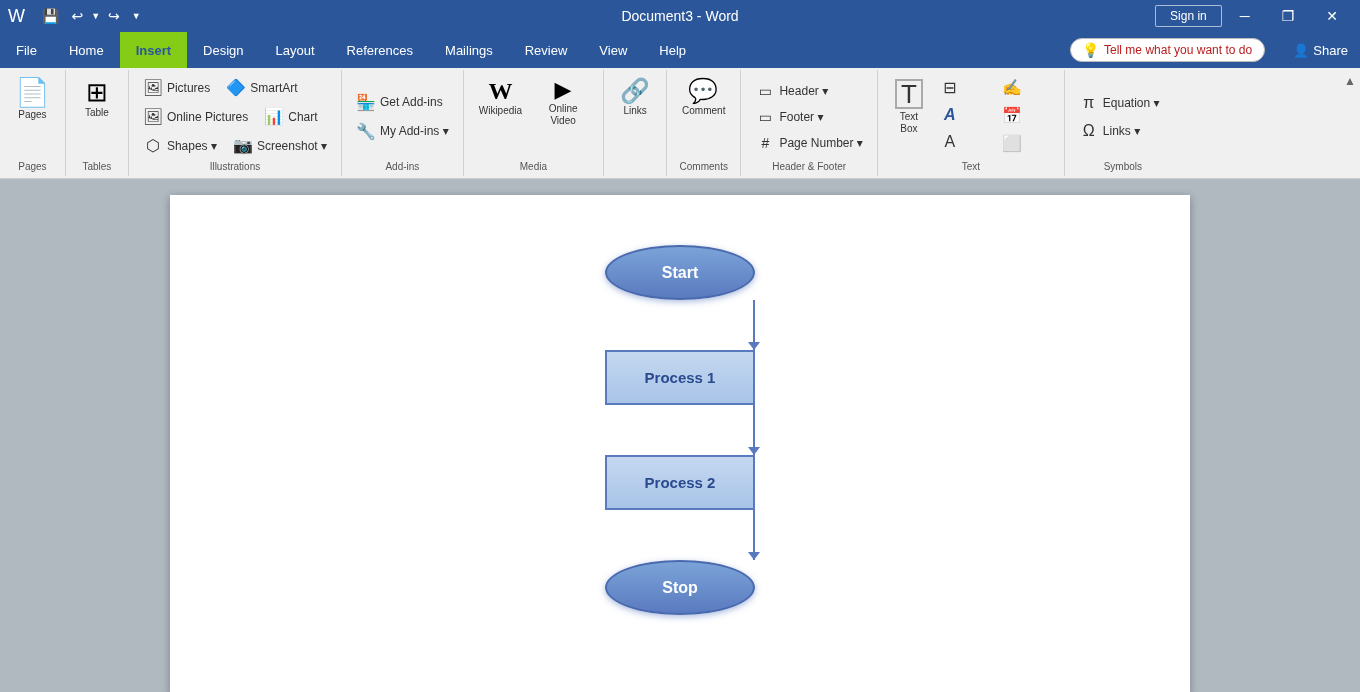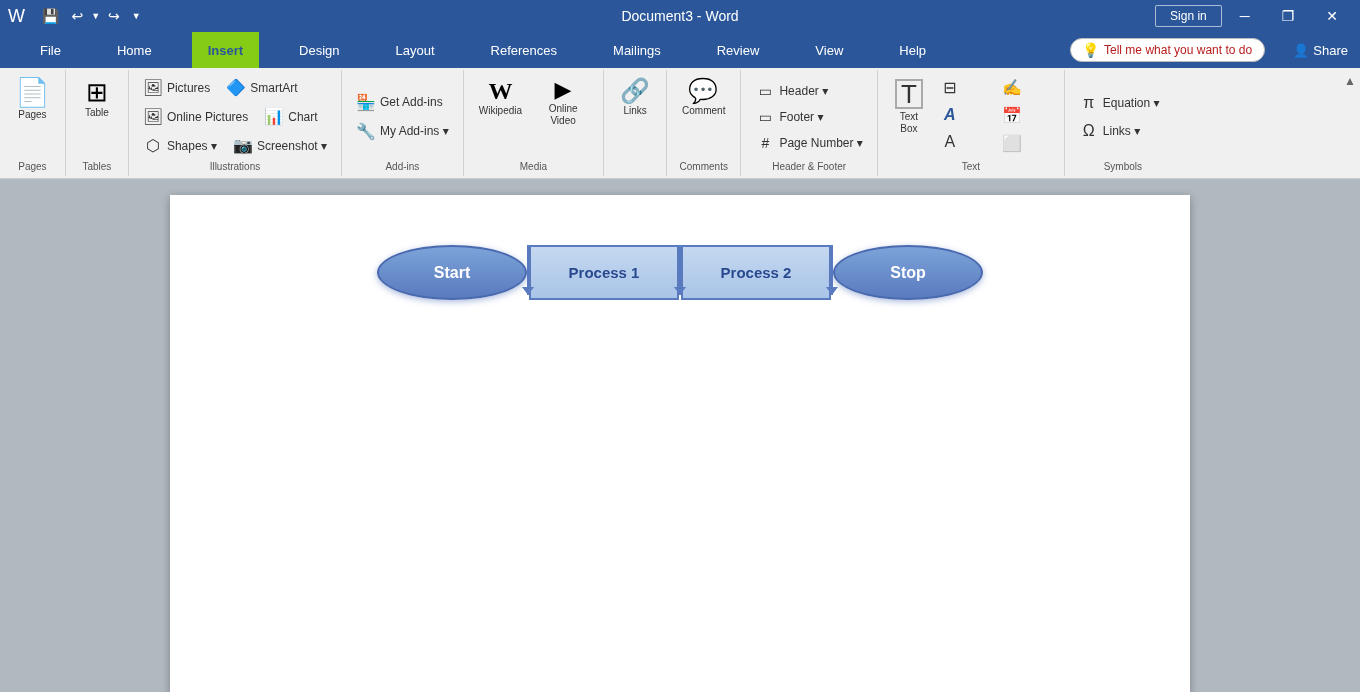--- a/index.html
+++ b/index.html
@@ -31,21 +31,20 @@
     }
     .wc-btn { background: transparent; border: none; color: white; cursor: pointer; padding: 4px 14px; font-size: 14px; }
     .ribbon-tab {
       padding: 8px 16px;
       color: white;
       cursor: pointer;
       font-size: 13px;
       border: none;
       background: transparent;
       height: 100%;
-      margin-left: 24px;
     }
     .ribbon-tab.active {
       background: #84cc16;
       color: #2b579a;
       font-weight: 600;
     }
 
     
     .tell-me-bar {
       display: flex;
@@ -168,22 +167,22 @@
       box-shadow: 0 2px 8px rgba(0,0,0,0.3);
       display: flex;
       justify-content: center;
       align-items: flex-start;
       padding: 30px;
     }
 
     
     .flowchart {
       display: flex;
-      flex-direction: row;
-      align-items: flex-start;
+      flex-direction: column;
+      align-items: flex-end;
       gap: 0;
       padding-top: 20px;
     }
     .flow-connector {
       width: 2px;
       height: 50px;
       background: #5a7abf;
       position: relative;
     }
     .flow-connector::after {

